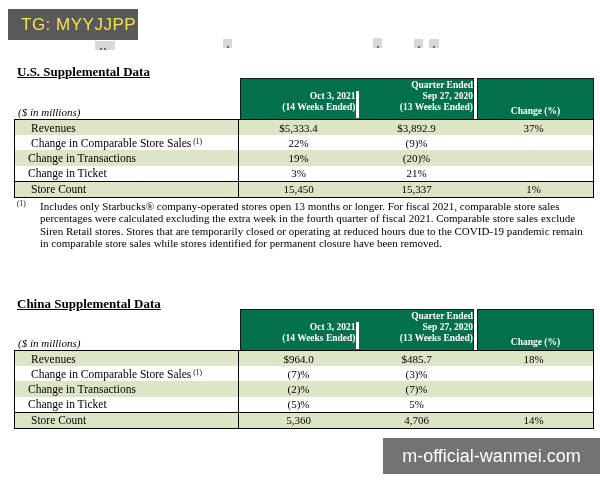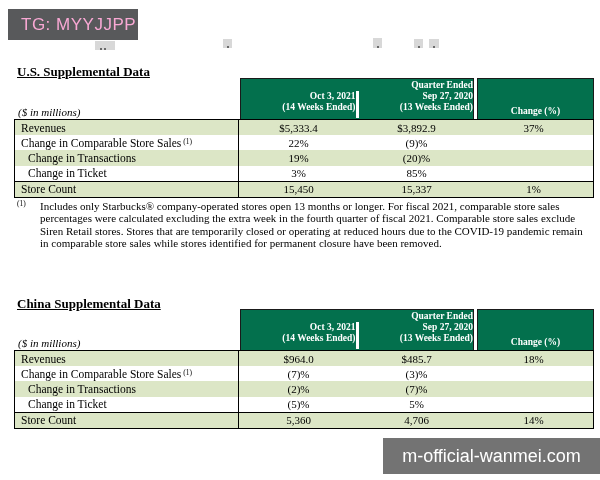--- a/index.html
+++ b/index.html
@@ -10,21 +10,21 @@
     position:relative;
     overflow:hidden;
     color:#000;
   }
 
   
   .banner-top {
     position:absolute; left:8px; top:9px;
     width:130px; height:31px;
     background:#58595b;
-    color:#f9a8d4;
+    color:#fde047;
     font-family:"Liberation Sans", sans-serif;
     font-size:17px;
     display:flex; align-items:center;
     padding-left:13px; box-sizing:border-box;
     letter-spacing:0.5px;
   }
   .banner-bottom {
     position:absolute; left:383px; top:438px;
     width:217px; height:36px;
     background:#737373;
@@ -88,21 +88,21 @@
     display:grid;
     grid-template-columns:224px 119px 117px 117px;
     height:15.2px;
     font-size:11px;
     align-items:center;
   }
   .trow.green { background:#dce6c6; }
   .trow.total { border-top:1px solid #000; }
   .cell-label {
     height:100%; display:flex; align-items:center;
-    padding-left:6px; box-sizing:border-box;
+    padding-left:16px; box-sizing:border-box;
     border-right:1.5px solid #000;
     font-size:11.5px;
   }
   .trow.indent .cell-label { padding-left:13px; }
   .cell-val { text-align:center; }
   .rsup { font-size:7.5px; margin-left:2px; position:relative; top:-1px; }
 
   
   .footnote { position:absolute; left:17px; top:200px; width:576px; font-size:11px; }
   .fn-marker { position:absolute; left:0; top:-1px; font-size:7.5px; }
@@ -171,21 +171,21 @@
       <div class="cell-val">19%</div>
       <div class="cell-val">(20)%</div>
       <div class="cell-val"></div>
     </div>
     <div class="trow indent">
       <div class="cell-label">
           <span>Change in Ticket</span>
           <sup class="rsup"></sup>
         </div>
       <div class="cell-val">3%</div>
-      <div class="cell-val">85%</div>
+      <div class="cell-val">21%</div>
       <div class="cell-val"></div>
     </div>
     <div class="trow green total">
       <div class="cell-label">
           <span>Store Count</span>
           <sup class="rsup"></sup>
         </div>
       <div class="cell-val">15,450</div>
       <div class="cell-val">15,337</div>
       <div class="cell-val">1%</div>

